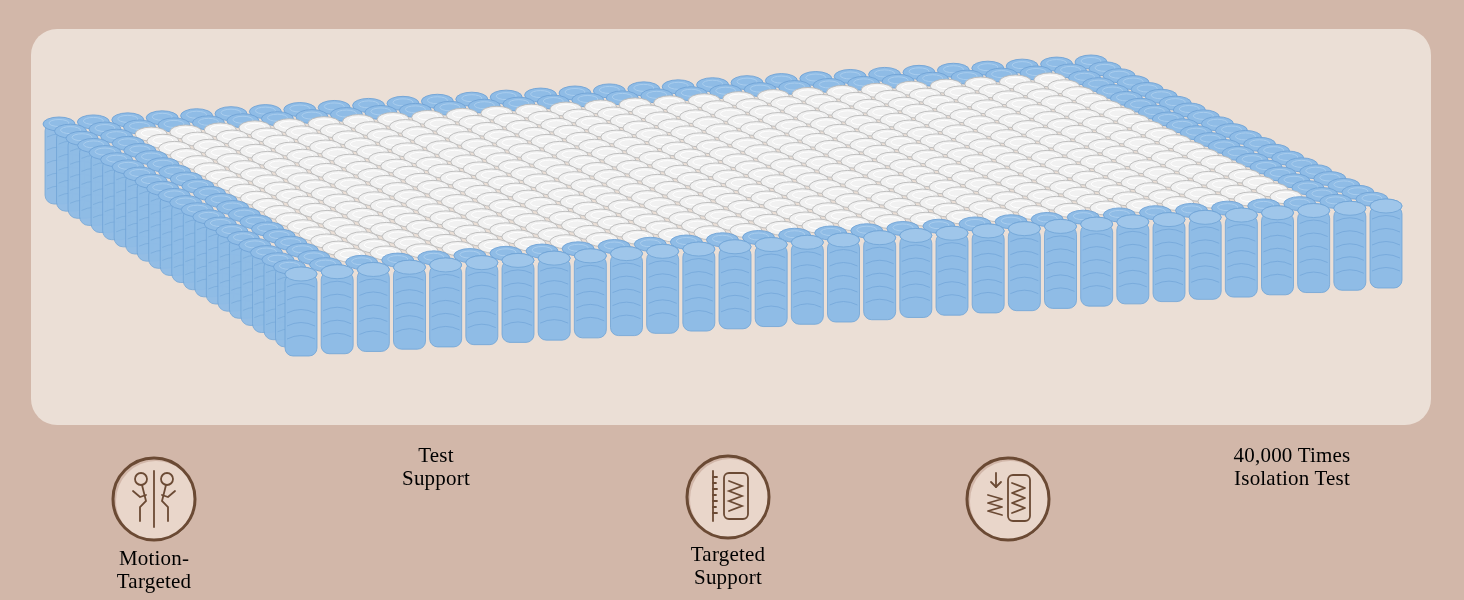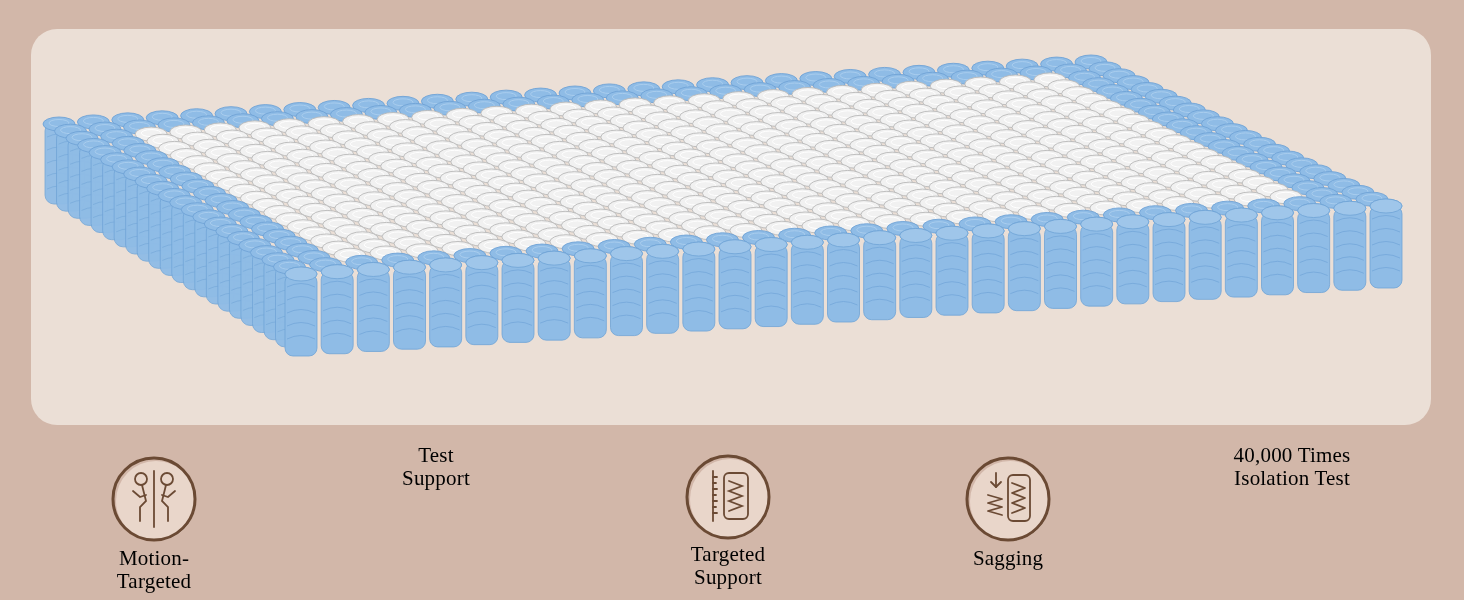--- a/index.html
+++ b/index.html
@@ -1808,21 +1808,20 @@
         <g fill="none" stroke="#6b4a34" stroke-width="1.8" stroke-linecap="round" stroke-linejoin="round">
           <line x1="32" y1="18" x2="32" y2="32"></line>
           <path d="M27 27 L32 32 L37 27"></path>
           <path d="M24 40 L38 44 L24 48 L38 52 L24 56 L38 60"></path>
           <rect x="44" y="20" width="22" height="46" rx="5"></rect>
           <path d="M48 28 L61 33 L48 38 L61 43 L48 48 L61 53 L48 58"></path>
         </g>
       </svg>
     </div>
     <div class="label">
-      <span>Sagging</span>
     </div>
   </div>
 
   <div class="feature" style="left:1172px">
     <div class="label">
       <span>40,000 Times</span>
       <span>Isolation Test</span>
     </div>
   </div>
 </div>

